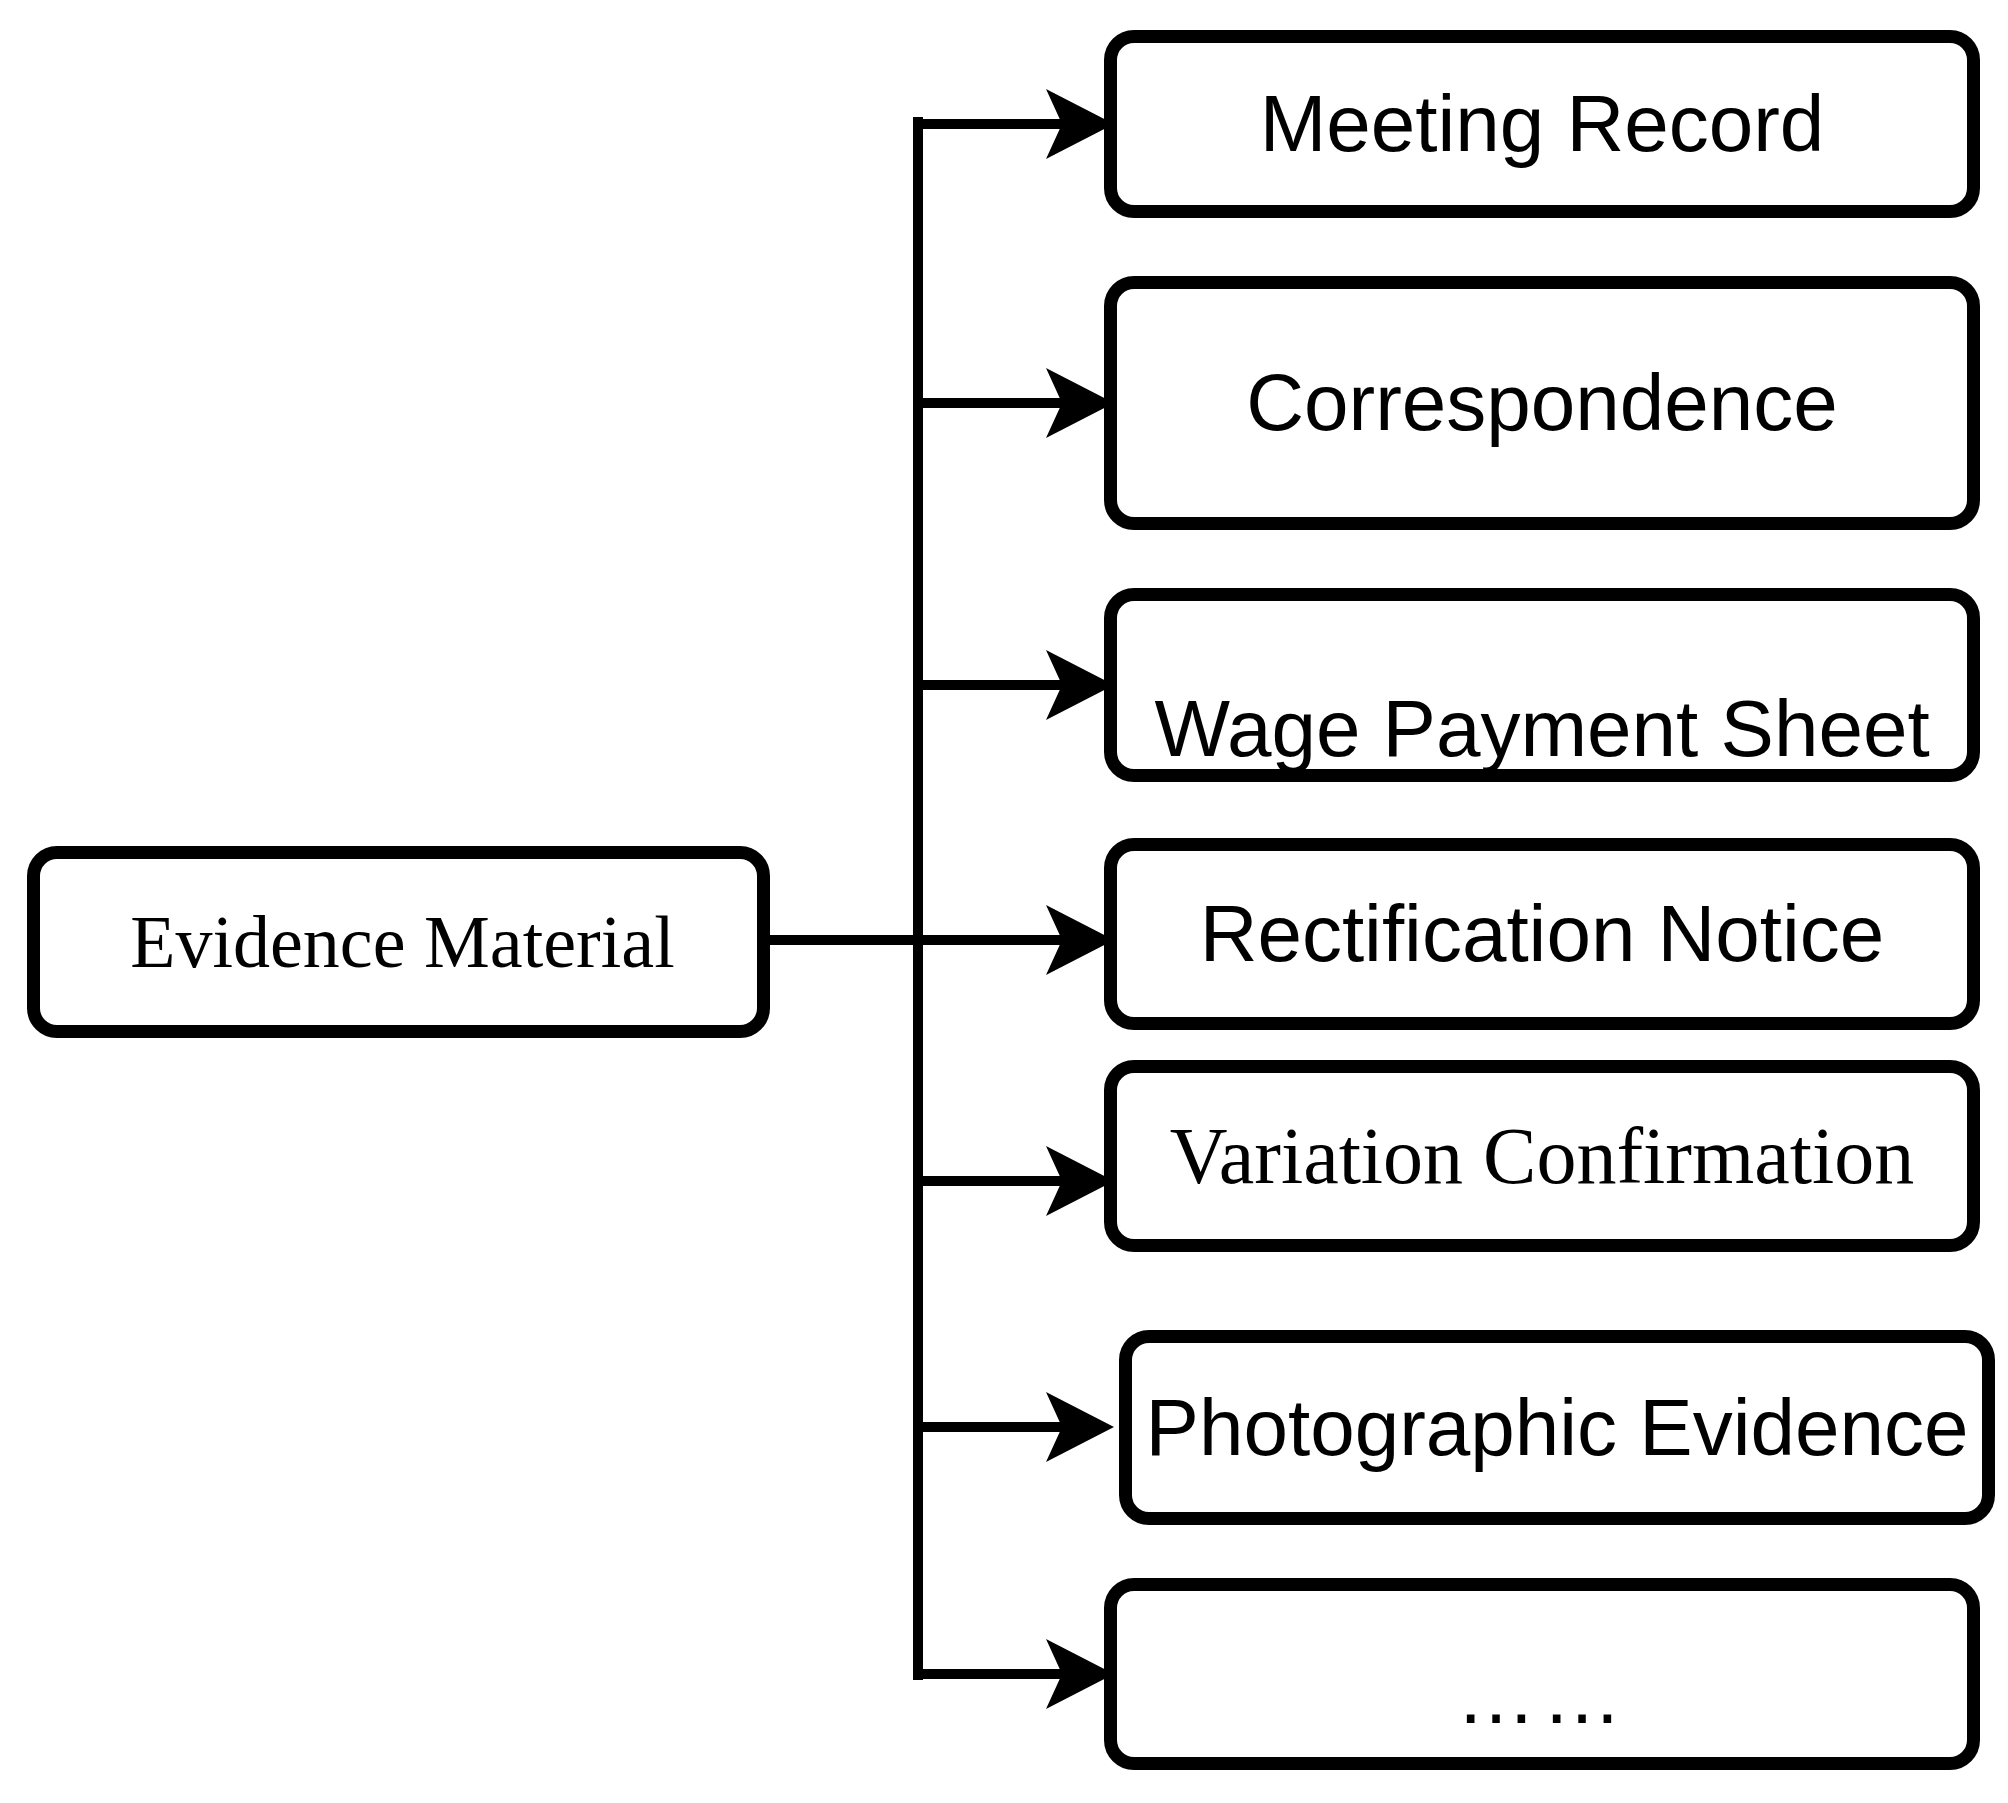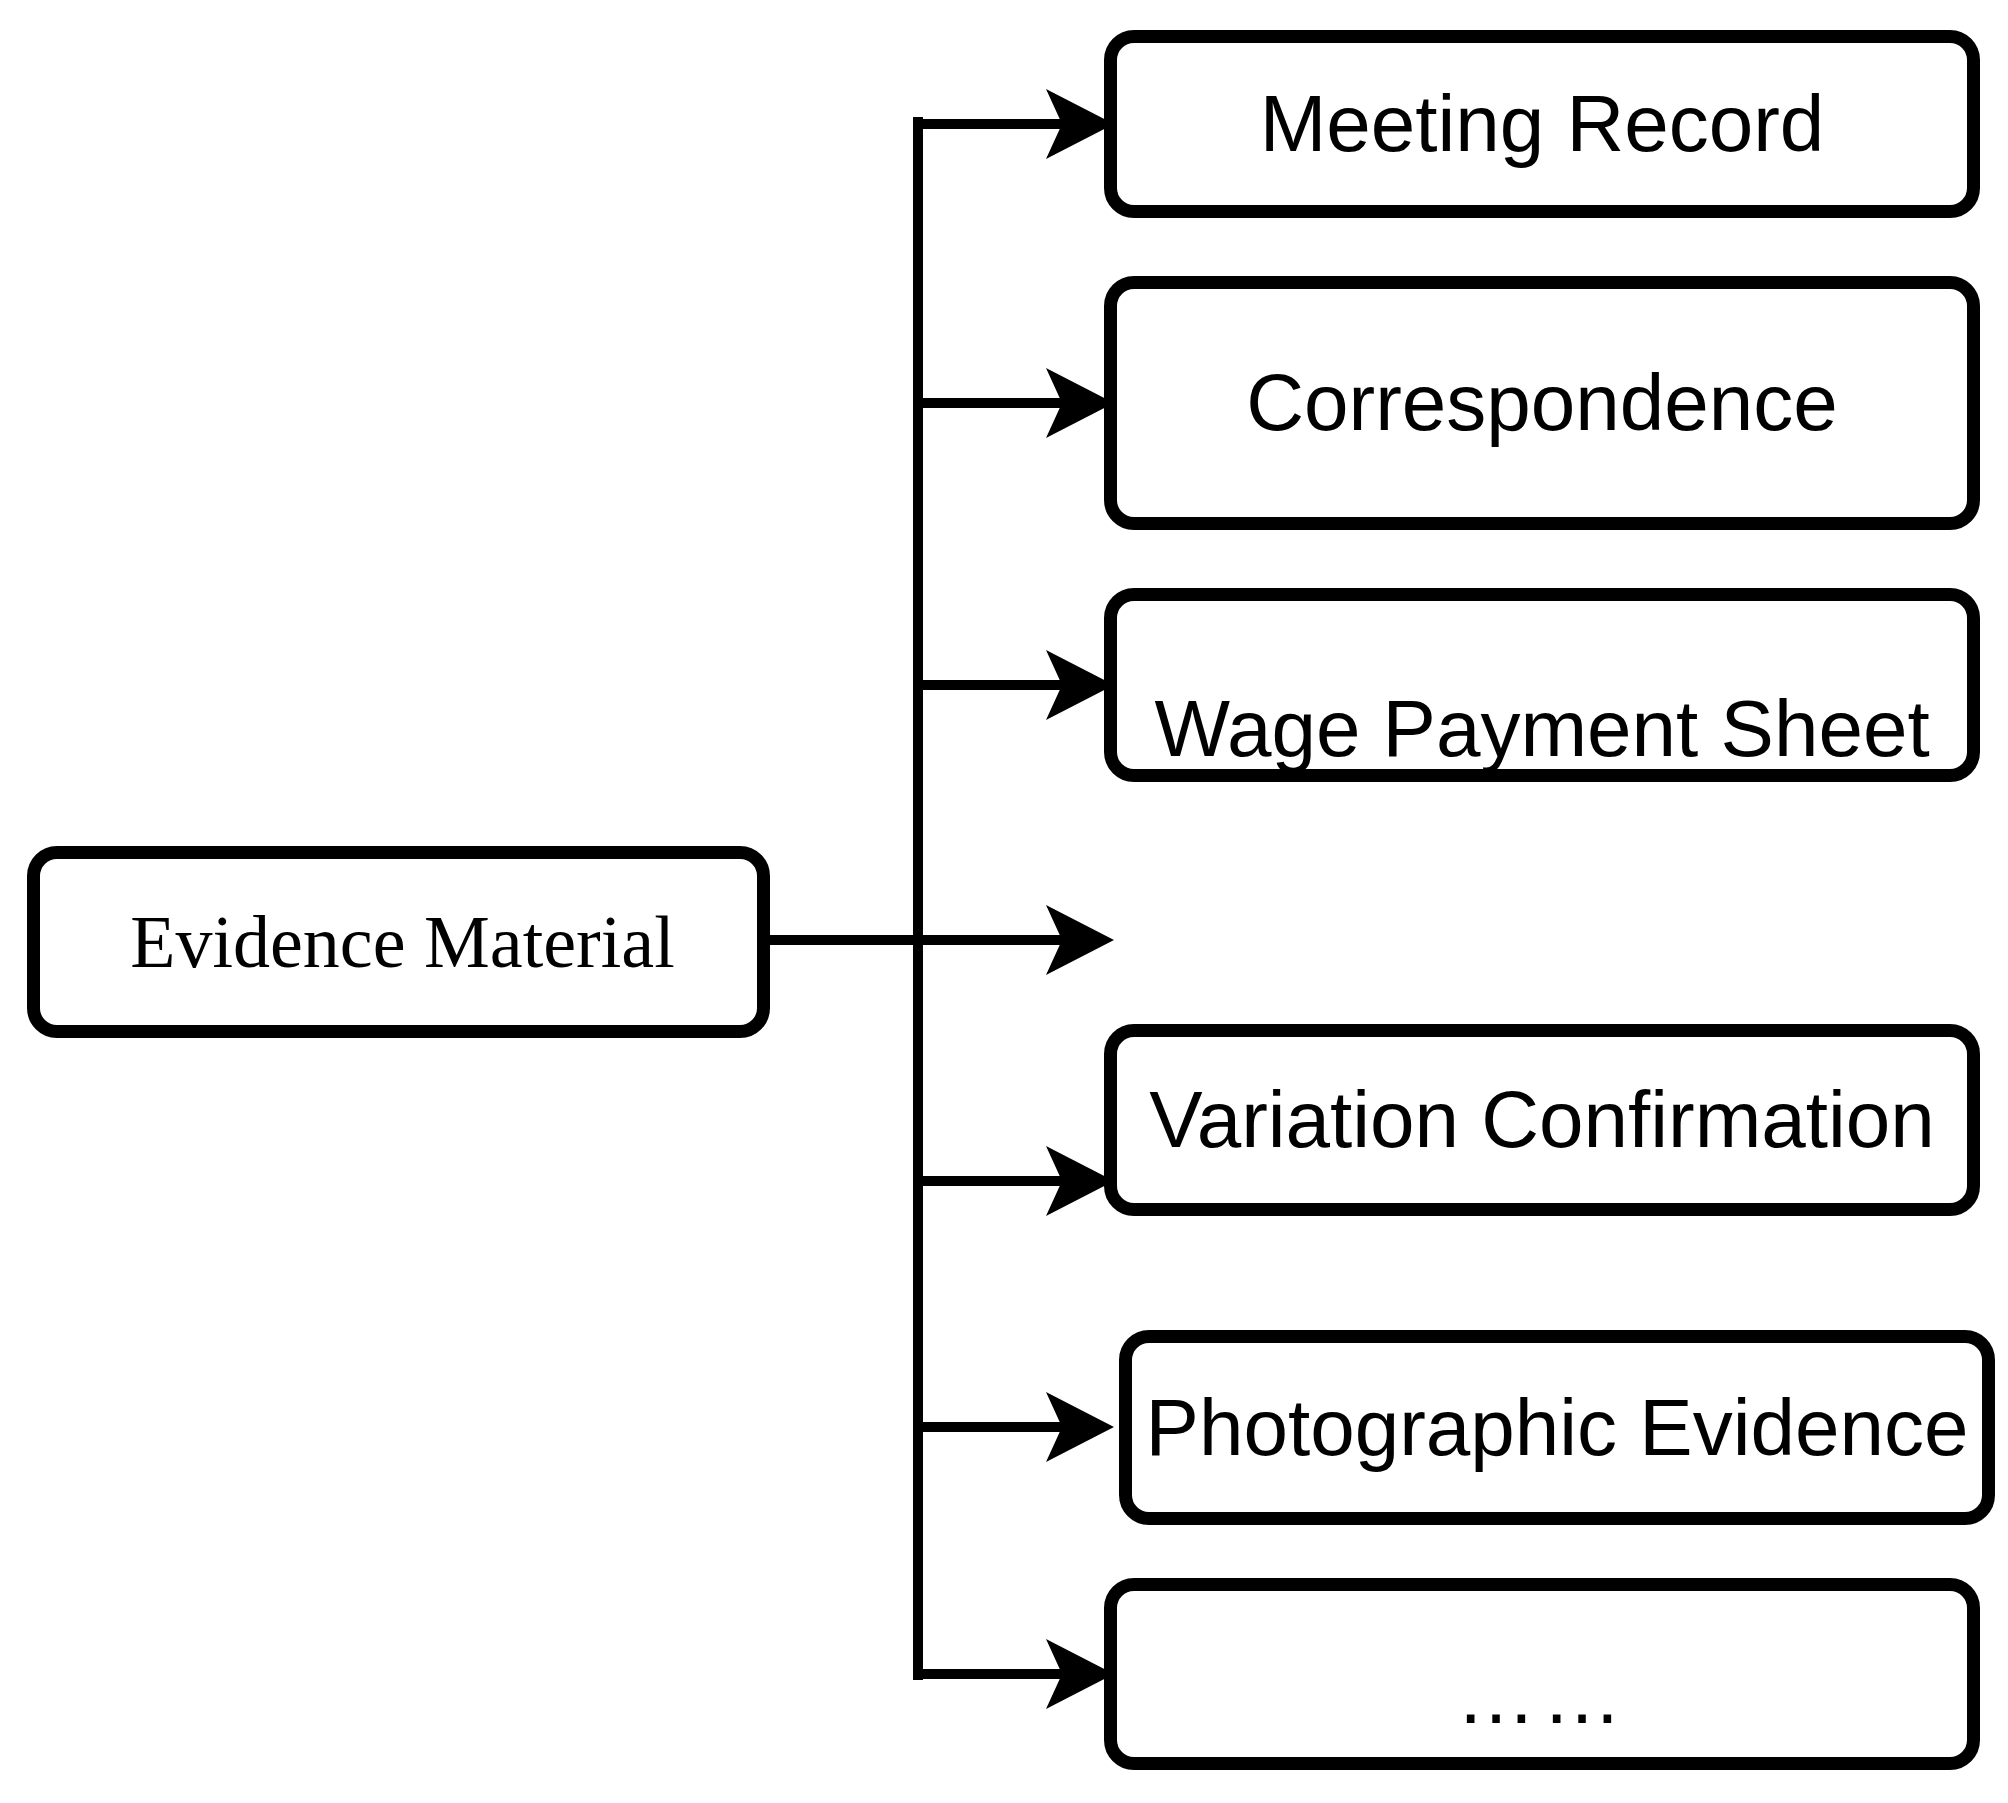--- a/index.html
+++ b/index.html
@@ -44,21 +44,21 @@
     height: 192px;
     font-family: "Liberation Serif", serif;
     font-size: 74px;
     padding-left: 8px;
   }
   .node.child { left: 1104px; width: 876px; }
   .n1 { top: 30px;   height: 188px; }
   .n2 { top: 276px;  height: 254px; }
   .n3 { top: 588px;  height: 194px; align-items: flex-end; }
   .n4 { top: 838px;  height: 192px; }
-  .n5 { top: 1024px; height: 192px; }
+  .n5 { top: 1060px; height: 192px; font-family: Liberation Serif, serif; }
   .n6 { top: 1330px; height: 195px; margin-left: 15px; }
   .n7 { top: 1578px; height: 192px; }
   .n7 .node-label { transform: translateY(22px); letter-spacing: 6px; }
   .connector-layer line {
     stroke: #000000;
     stroke-width: 10;
   }
   .connector-layer polygon {
     fill: #000000;
     stroke: none;
@@ -112,20 +112,23 @@
   </div>
 
   <div class="node child n1">
     <span class="node-label">Meeting Record</span>
   </div>
 
   <div class="node child n3">
     <span class="node-label">Wage Payment Sheet</span>
   </div>
 
+  <div class="node child n4">
+    <span class="node-label">Rectification Notice</span>
+  </div>
 
   <div class="node child n5">
     <span class="node-label">Variation Confirmation</span>
   </div>
 
   <div class="node child n6">
     <span class="node-label">Photographic Evidence</span>
   </div>
 
   <div class="node child n7">

